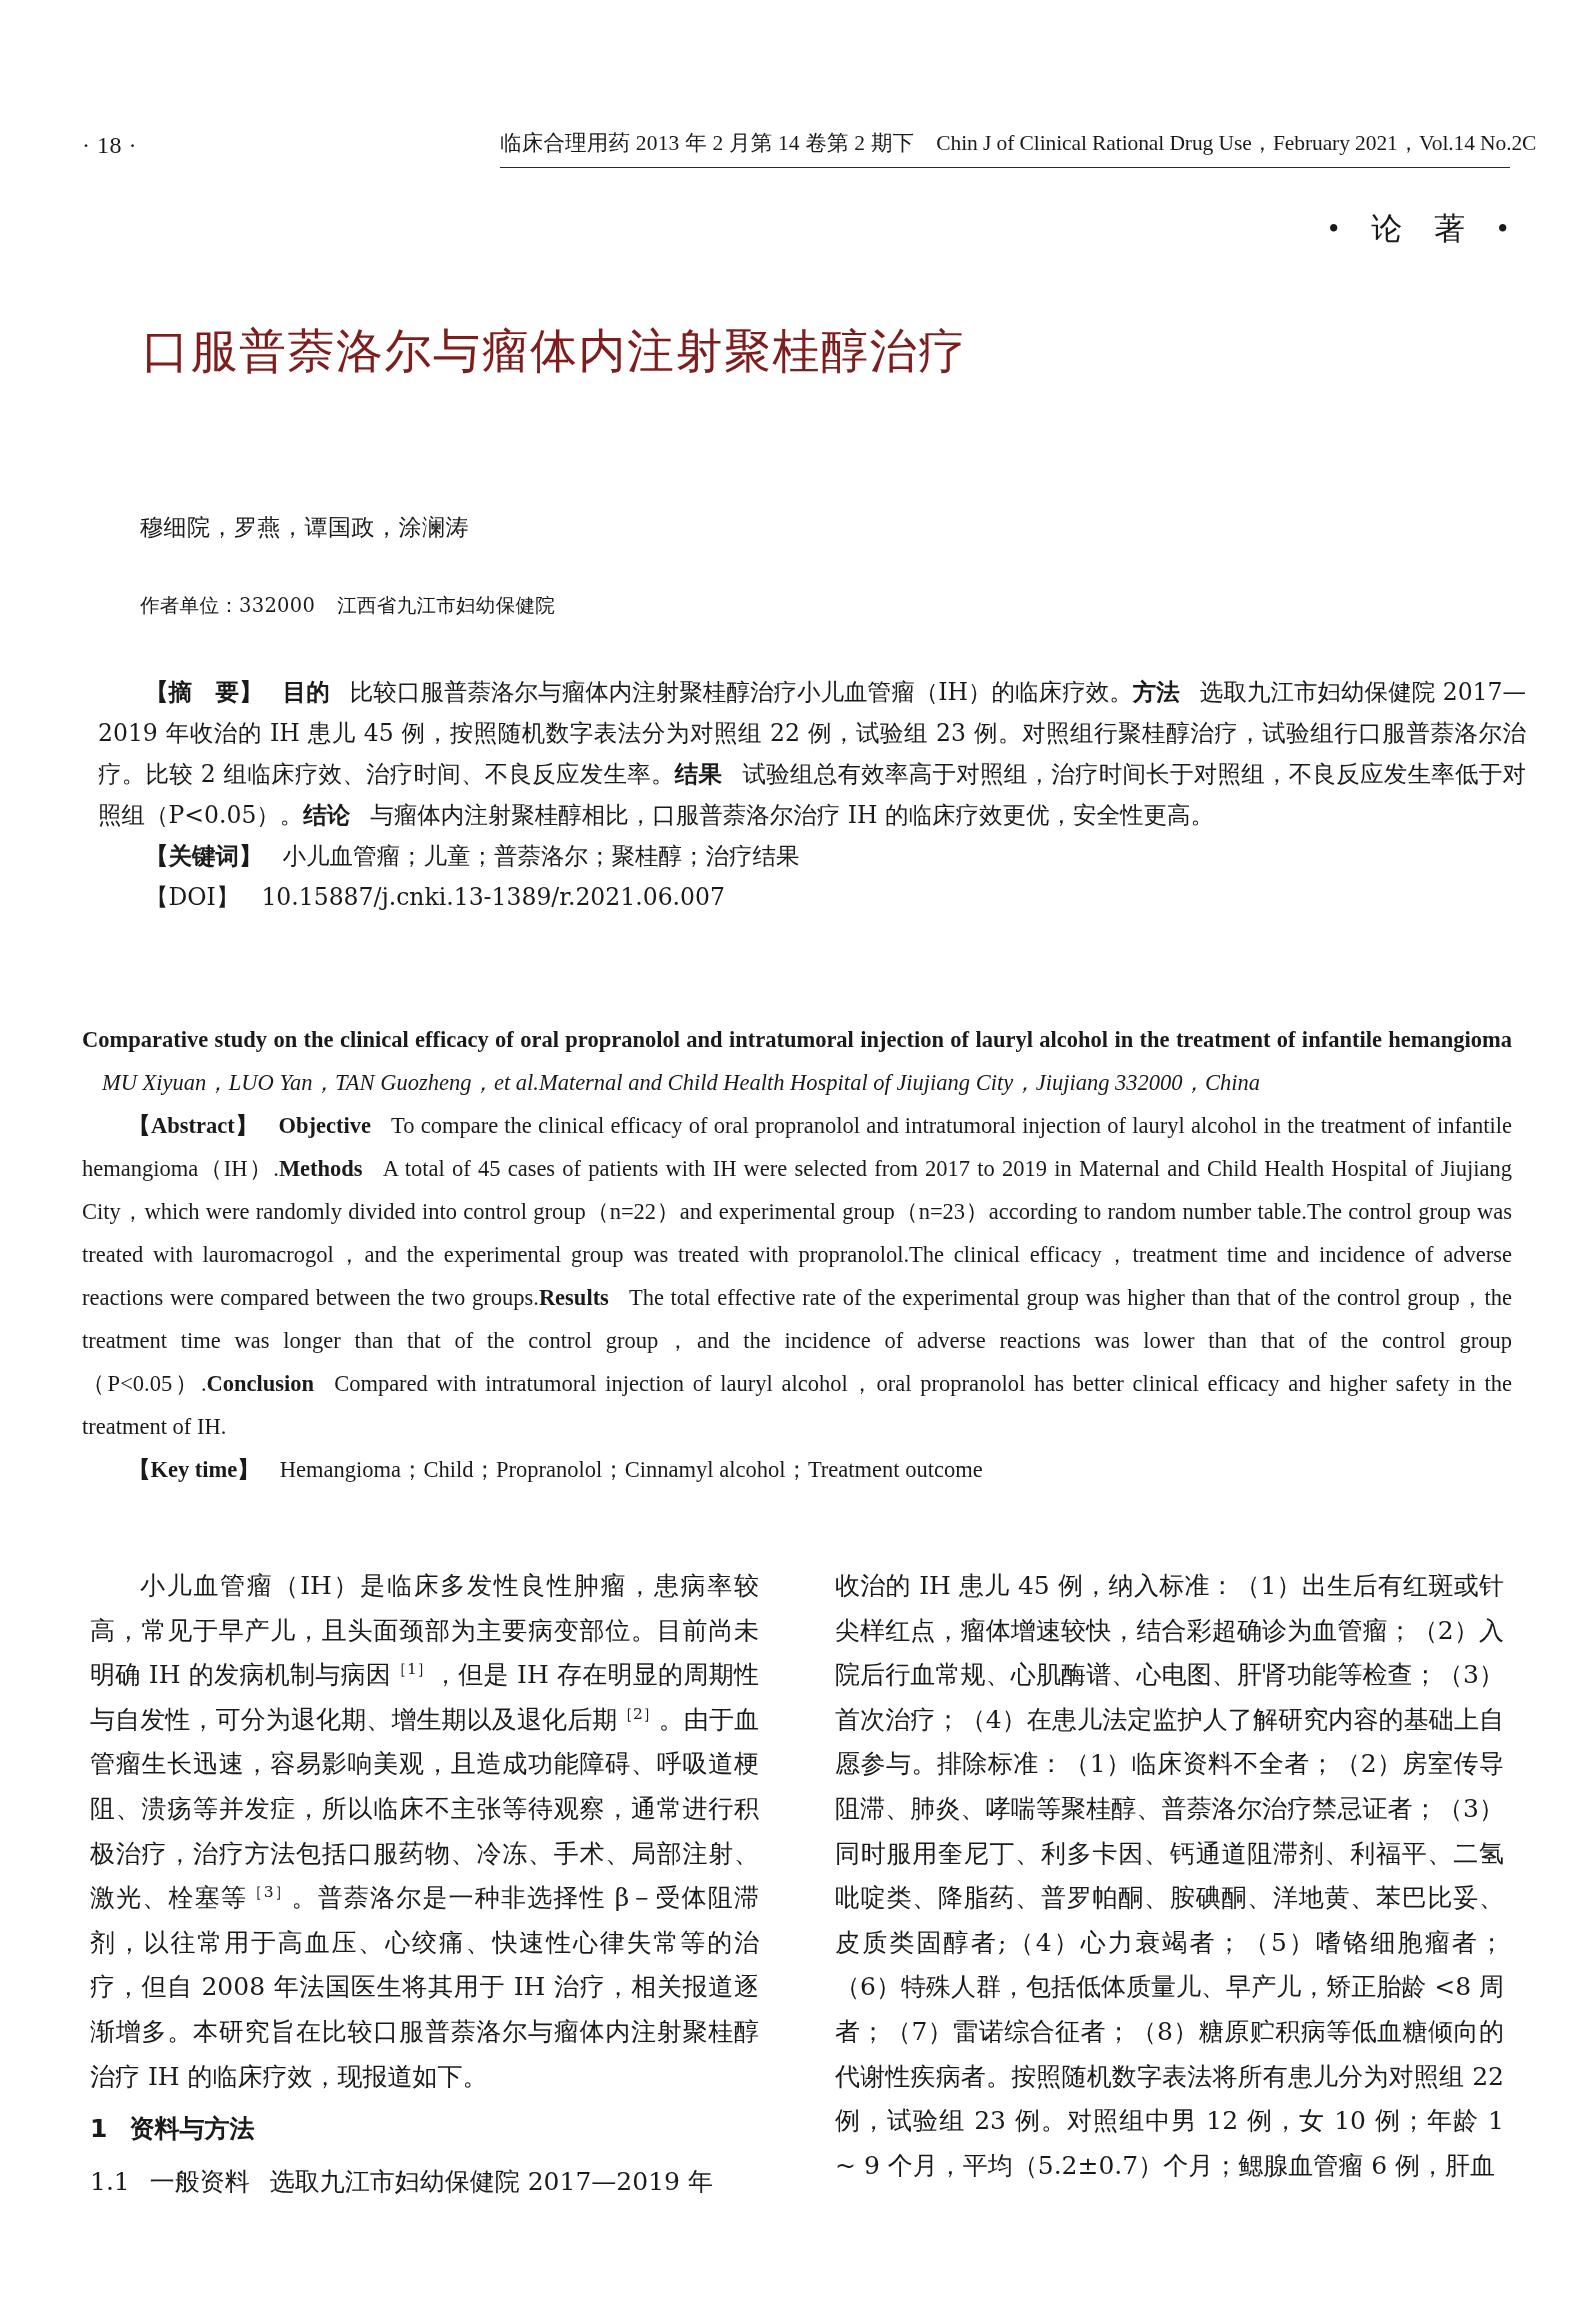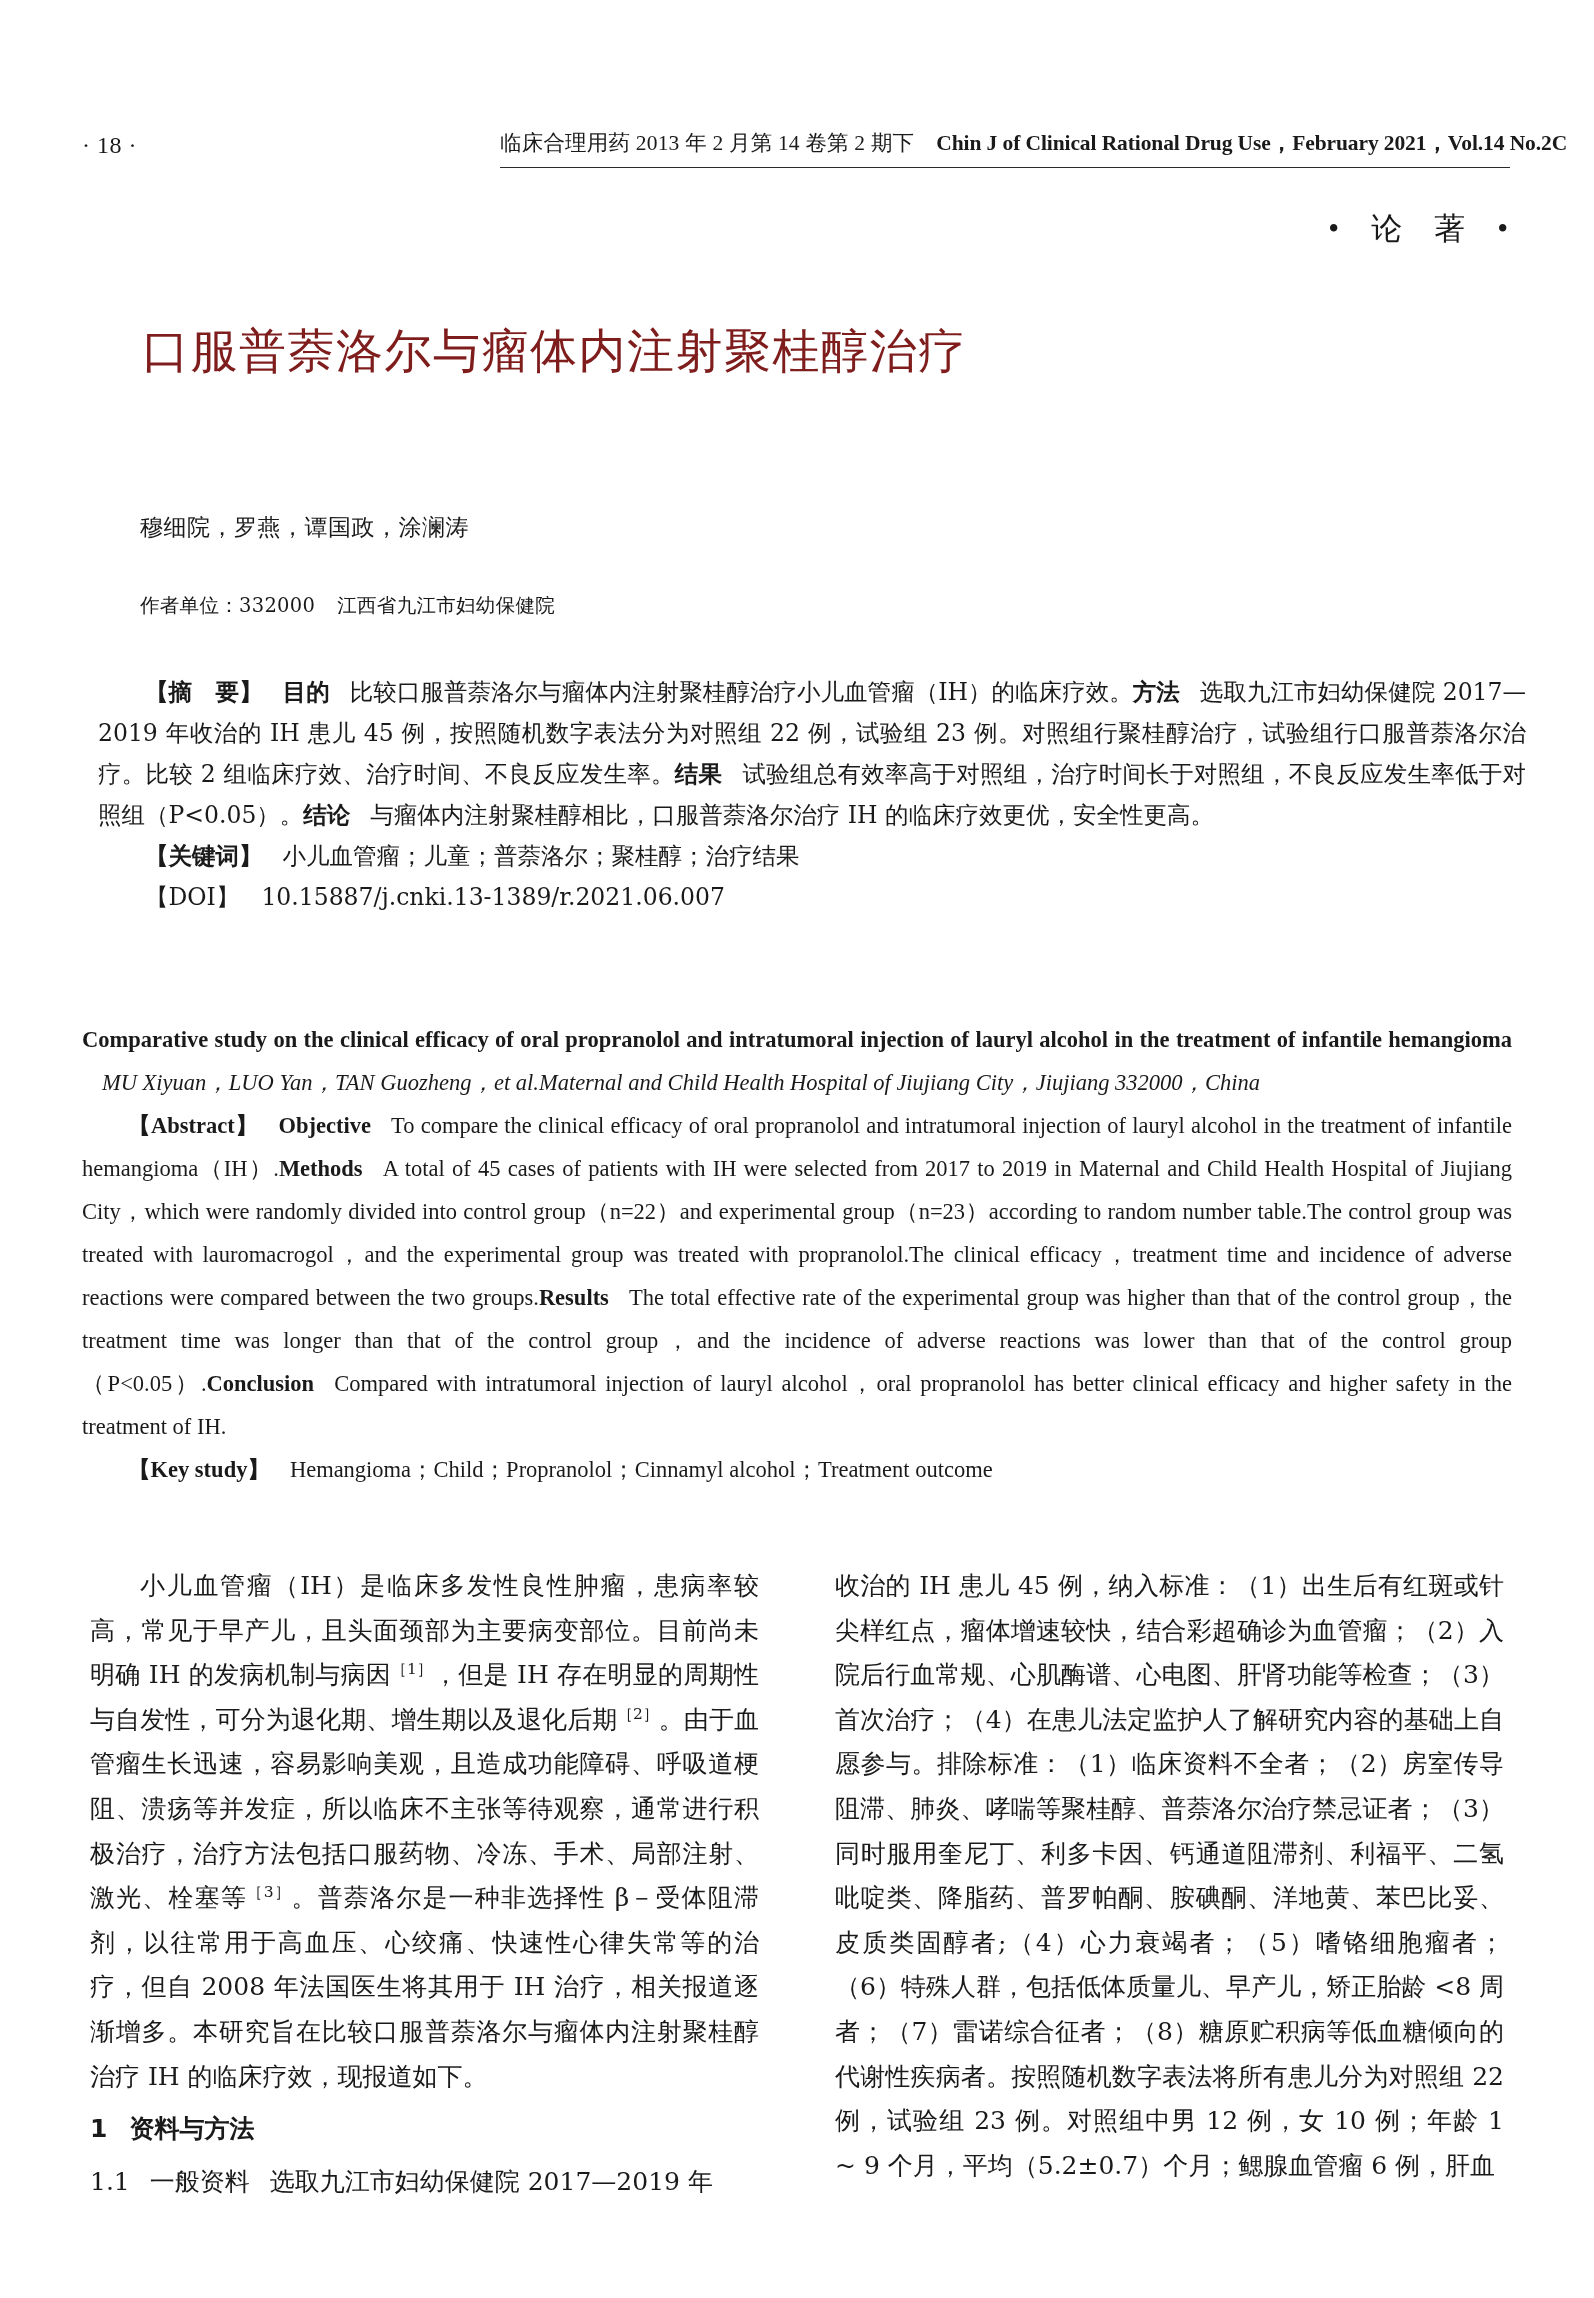--- a/index.html
+++ b/index.html
@@ -44,21 +44,21 @@
     top: 4px;
     font-size: 21.5px;
     line-height: 30px;
     text-align: left;
     white-space: nowrap;
     border-bottom: 1.6px solid #2b2b2b;
     padding-bottom: 9px;
     font-family: "Liberation Serif", "DejaVu Serif", serif;
   }
   .runhead-text .cn { letter-spacing: .2px; }
-  .runhead-text .en { margin-left: 22px; letter-spacing: -0.1px; font-weight: bold; }
+  .runhead-text .en { margin-left: 22px; letter-spacing: -0.1px; }
 
   
   .section-mark {
     position: absolute;
     right: 84px;
     top: 208px;
     font-size: 31px;
     letter-spacing: 2px;
     font-family: "Liberation Serif", "DejaVu Serif", serif;
   }
@@ -201,21 +201,21 @@
     <p class="kv-line indent"><span class="lbl">【关键词】</span><span class="sp"></span><span>小儿血管瘤；儿童；普萘洛尔；聚桂醇；治疗结果</span></p>
 
     <p class="doi-line indent"><span class="lbl">【DOI】</span><span class="sp"></span><span>10.15887/j.cnki.13-1389/r.2021.06.007</span></p>
   </div>
 
   <div class="en-block">
     <p><span class="en-title">Comparative study on the clinical efficacy of oral propranolol and intratumoral injection of lauryl alcohol in the treatment of infantile hemangioma</span><span class="sub-sp"></span><span class="en-auth">MU Xiyuan，LUO Yan，TAN Guozheng，et al.Maternal and Child Health Hospital of Jiujiang City，Jiujiang 332000，China</span></p>
 
     <p class="en-abs"><span class="hd">【Abstract】</span><span class="sub-sp"></span><span class="hd">Objective</span><span class="sub-sp"></span><span>To compare the clinical efficacy of oral propranolol and intratumoral injection of lauryl alcohol in the treatment of infantile hemangioma（IH）.</span><span class="hd">Methods</span><span class="sub-sp"></span><span>A total of 45 cases of patients with IH were selected from 2017 to 2019 in Maternal and Child Health Hospital of Jiujiang City，which were randomly divided into control group（n=22）and experimental group（n=23）according to random number table.The control group was treated with lauromacrogol，and the experimental group was treated with propranolol.The clinical efficacy，treatment time and incidence of adverse reactions were compared between the two groups.</span><span class="hd">Results</span><span class="sub-sp"></span><span>The total effective rate of the experimental group was higher than that of the control group，the treatment time was longer than that of the control group，and the incidence of adverse reactions was lower than that of the control group（P&lt;0.05）.</span><span class="hd">Conclusion</span><span class="sub-sp"></span><span>Compared with intratumoral injection of lauryl alcohol，oral propranolol has better clinical efficacy and higher safety in the treatment of IH.</span></p>
 
-    <p class="en-kw"><span class="hd">【Key study】</span><span class="sub-sp"></span><span>Hemangioma；Child；Propranolol；Cinnamyl alcohol；Treatment outcome</span></p>
+    <p class="en-kw"><span class="hd">【Key time】</span><span class="sub-sp"></span><span>Hemangioma；Child；Propranolol；Cinnamyl alcohol；Treatment outcome</span></p>
   </div>
 
   <div class="body-cols">
 
     <div class="col col-left">
       <p class="indent"><span>小儿血管瘤（IH）是临床多发性良性肿瘤，患病率较高，常见于早产儿，且头面颈部为主要病变部位。目前尚未明确 IH 的发病机制与病因</span><sup>［1］</sup><span>，但是 IH 存在明显的周期性与自发性，可分为退化期、增生期以及退化后期</span><sup>［2］</sup><span>。由于血管瘤生长迅速，容易影响美观，且造成功能障碍、呼吸道梗阻、溃疡等并发症，所以临床不主张等待观察，通常进行积极治疗，治疗方法包括口服药物、冷冻、手术、局部注射、激光、栓塞等</span><sup>［3］</sup><span>。普萘洛尔是一种非选择性 β－受体阻滞剂，以往常用于高血压、心绞痛、快速性心律失常等的治疗，但自 2008 年法国医生将其用于 IH 治疗，相关报道逐渐增多。本研究旨在比较口服普萘洛尔与瘤体内注射聚桂醇治疗 IH 的临床疗效，现报道如下。</span></p>
 
       <p class="heading-num"><span>1</span><span class="sp"></span><span>资料与方法</span></p>
 
       <p><span>1.1</span><span class="sub-sp"></span><span>一般资料</span><span class="sub-sp"></span><span>选取九江市妇幼保健院 2017—2019 年</span></p>

